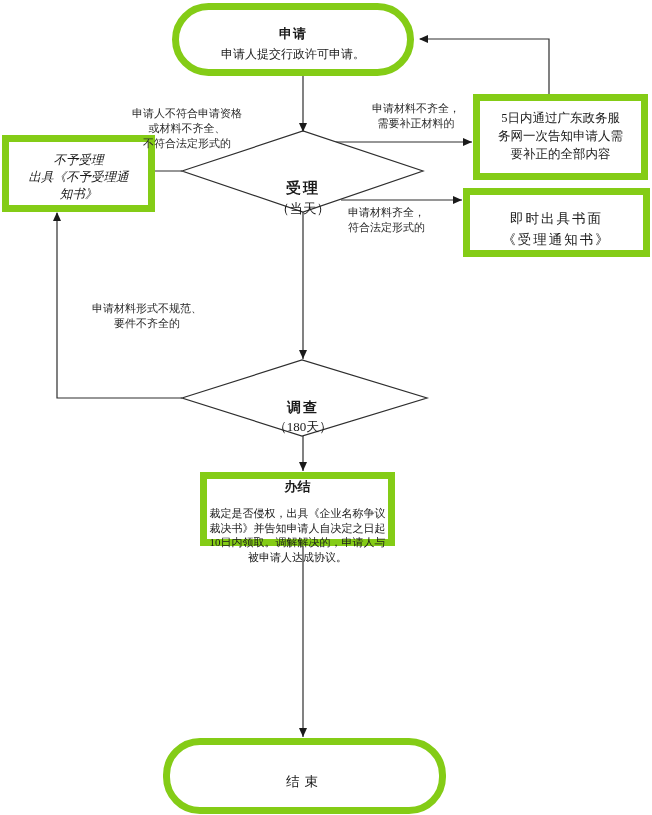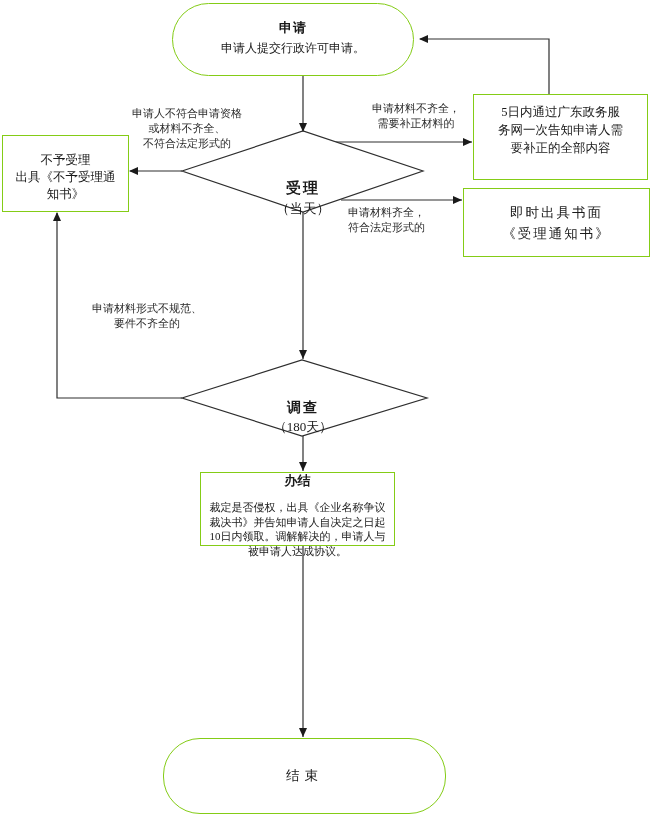--- a/index.html
+++ b/index.html
@@ -3,21 +3,21 @@
 <meta charset="utf-8">
 <style>
   html,body{margin:0;padding:0;background:#fff;}
   #canvas{
     position:relative;width:652px;height:815px;background:#fff;overflow:hidden;
     font-family:"Liberation Serif","DejaVu Serif",serif;color:#1a1a1a;
   }
   #wires{position:absolute;left:0;top:0;width:652px;height:815px;}
   .node{
     position:absolute;box-sizing:border-box;background:#fff;
-    border:1px solid #84cc16;text-align:center;
+    border:7px solid #84cc16;text-align:center;
   }
   .stadium{border-radius:37px;}
   .pre{white-space:pre-line;}
   .node-title{font-weight:bold;font-size:13px;letter-spacing:1px;}
   .node-sub{font-size:12px;margin-top:3px;}
   .diamond-text{position:absolute;text-align:center;background:transparent;margin-top:32px;}
   .diamond-text .dt-title{font-weight:bold;font-size:15px;letter-spacing:2px;line-height:19px;}
   .diamond-text .dt-sub{font-size:13.5px;line-height:18px;margin-top:2px;}
   .edge-label{
     position:absolute;font-size:11px;line-height:15px;color:#2a2a2a;
@@ -71,21 +71,21 @@
   <div class="node stadium" style="left:172px;top:3px;width:242px;height:73px;padding-top:15px;">
     <div class="node-title">申请</div>
     <div class="node-sub">申请人提交行政许可申请。</div>
   </div>
 
   <div class="diamond-text" style="left:233px;top:147px;width:140px;">
     <div class="dt-title">受理</div>
     <div class="dt-sub">（当天）</div>
   </div>
 
-  <div class="node pre" style="left:2px;top:135px;width:127px;height:77px;padding-top:16px;font-size:12.5px;line-height:17px;">不予受理
+  <div class="node pre" style="left:2px;top:135px;width:153px;height:77px;padding-top:10px;font-size:12.5px;line-height:17px;font-style:italic;">不予受理
 出具《不予受理通
 知书》</div>
 
   <div class="node pre" style="left:473px;top:94px;width:175px;height:86px;padding-top:8px;font-size:12.5px;line-height:18px;">5日内通过广东政务服
 务网一次告知申请人需
 要补正的全部内容</div>
 
   <div class="node pre" style="left:463px;top:188px;width:187px;height:69px;padding-top:13px;font-size:13.5px;line-height:21px;letter-spacing:2px;">即时出具书面
 《受理通知书》</div>
 

